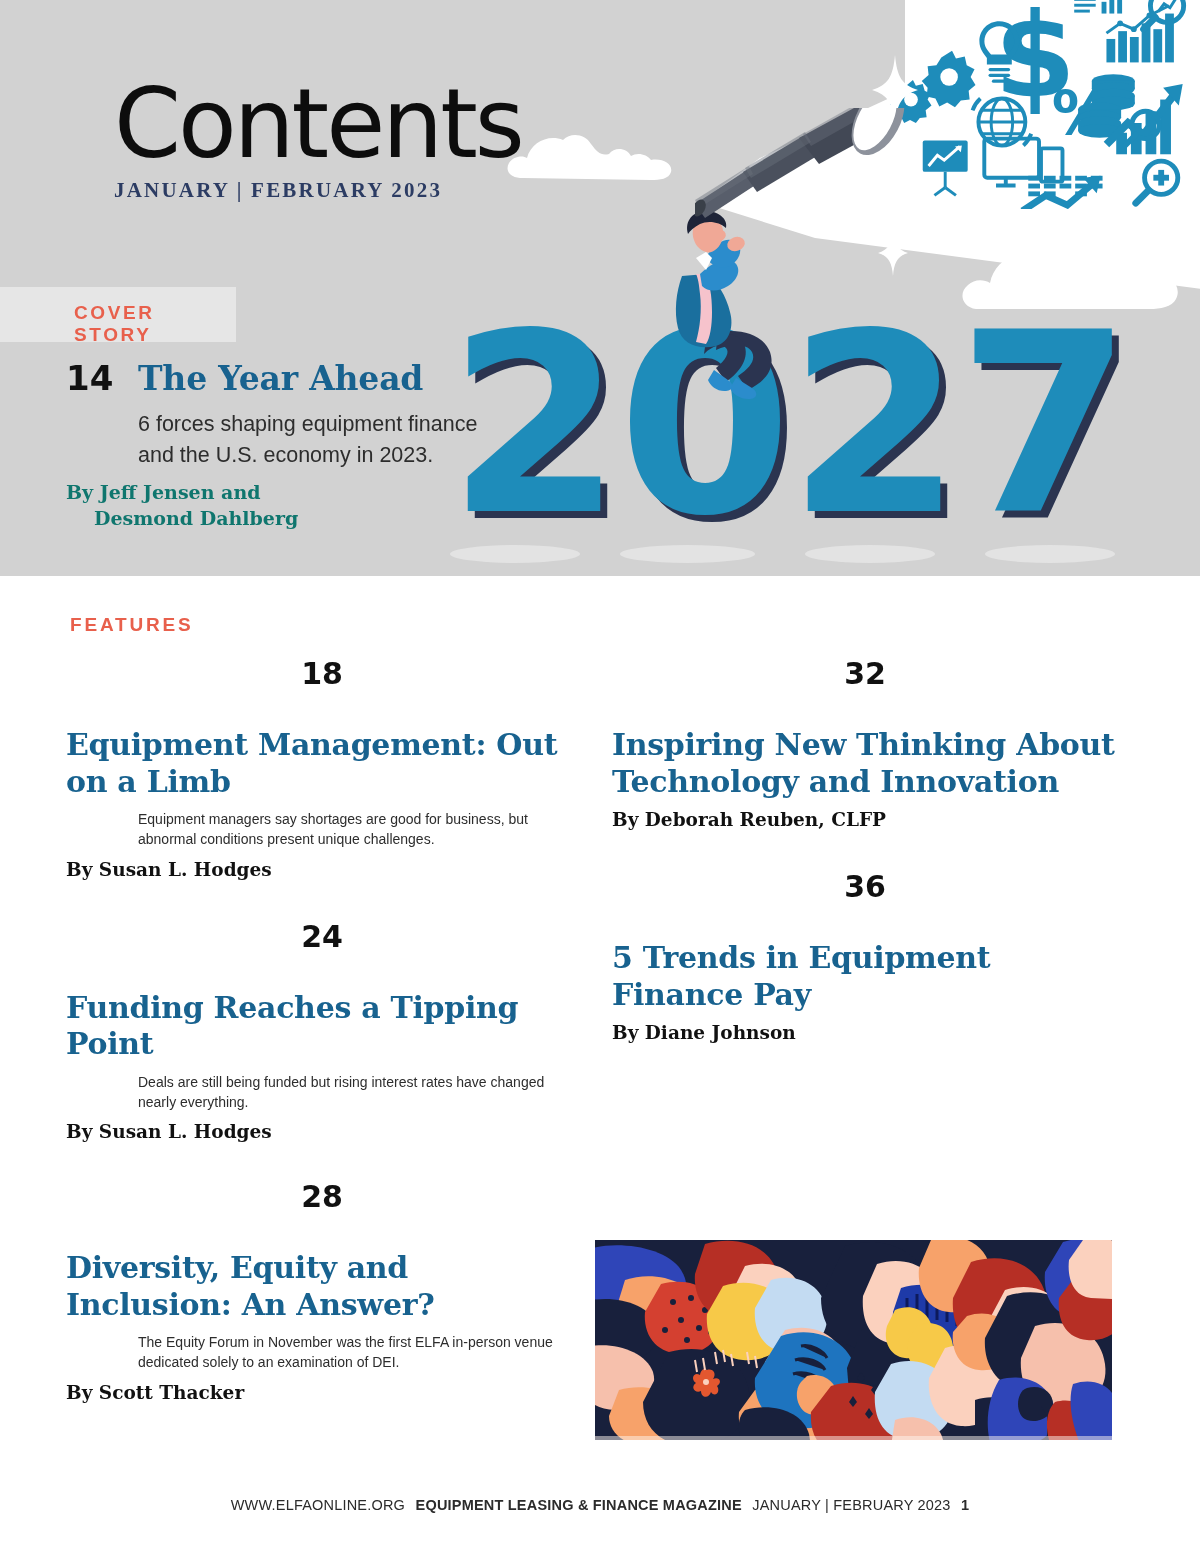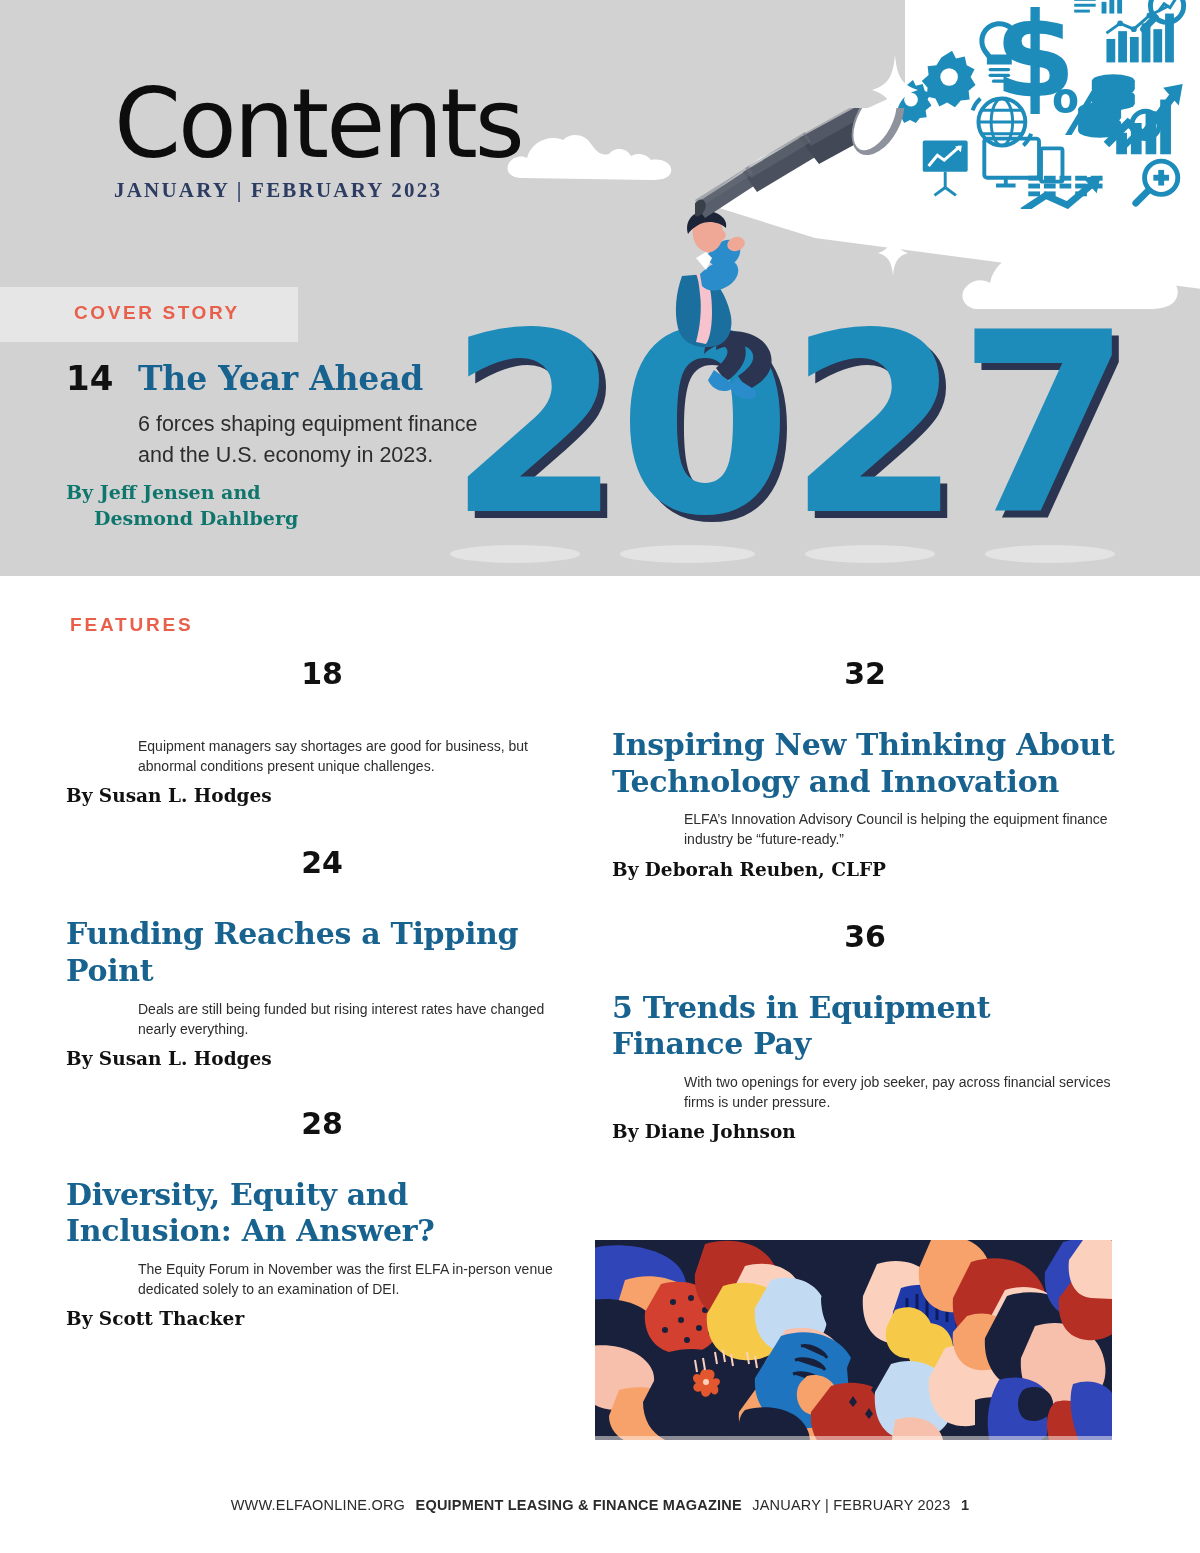--- a/index.html
+++ b/index.html
@@ -82,21 +82,21 @@
     font-size: 21px;
     font-weight: 700;
     color: #2c3c63;
     letter-spacing: 2.2px;
   }
 
   
   .cover-band {
     position: absolute;
     left: 0; top: 287px;
-    width: 298px; height: 55px;
+    width: 236px; height: 55px;
     background: #e6e6e6;
     z-index: 4;
   }
   .cover-band-label {
     position: absolute;
     left: 74px; top: 15px;
     font-size: 19px;
     font-weight: 700;
     color: #e8604c;
     letter-spacing: 2.6px;
@@ -447,20 +447,21 @@
 
   </div>
 
   <div class="features-label">FEATURES</div>
 
   <div class="col-left">
 
     <div class="entry">
       <div class="entry-head">
         <div class="e-num">18</div>
+        <div class="e-title">Equipment Management: Out on a Limb</div>
       </div>
       <div class="e-body">Equipment managers say shortages are good for business, but abnormal conditions present unique challenges.</div>
       <div class="e-byline">By Susan L. Hodges</div>
     </div>
 
     <div class="entry">
       <div class="entry-head">
         <div class="e-num">24</div>
         <div class="e-title">Funding Reaches a Tipping Point</div>
       </div>
@@ -479,30 +480,28 @@
 
   </div>
 
   <div class="col-right">
 
     <div class="entry">
       <div class="entry-head">
         <div class="e-num">32</div>
         <div class="e-title">Inspiring New Thinking About Technology and Innovation</div>
       </div>
-      <div class="e-body">ELFA’s Innovation Advisory Council is helping the equipment finance industry be “future-ready.”</div>
       <div class="e-byline">By Deborah Reuben, CLFP</div>
     </div>
 
     <div class="entry">
       <div class="entry-head">
         <div class="e-num">36</div>
         <div class="e-title">5 Trends in Equipment Finance Pay</div>
       </div>
-      <div class="e-body">With two openings for every job seeker, pay across financial services firms is under pressure.</div>
       <div class="e-byline">By Diane Johnson</div>
     </div>
 
   </div>
 
   <div class="dei-image">
     <svg viewBox="0 0 517 200" preserveAspectRatio="none">
       <rect width="517" height="200" fill="#18203c"></rect>
 
       <g>

